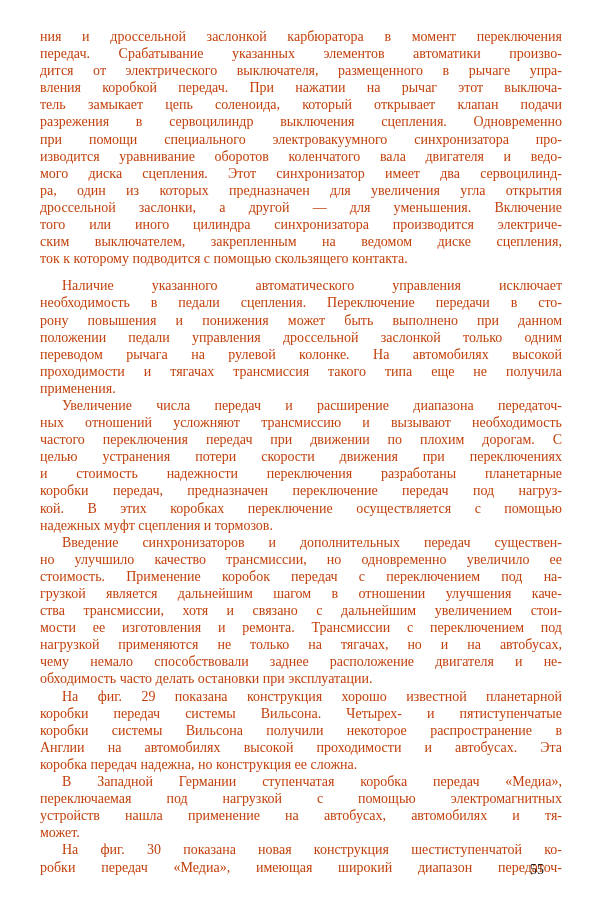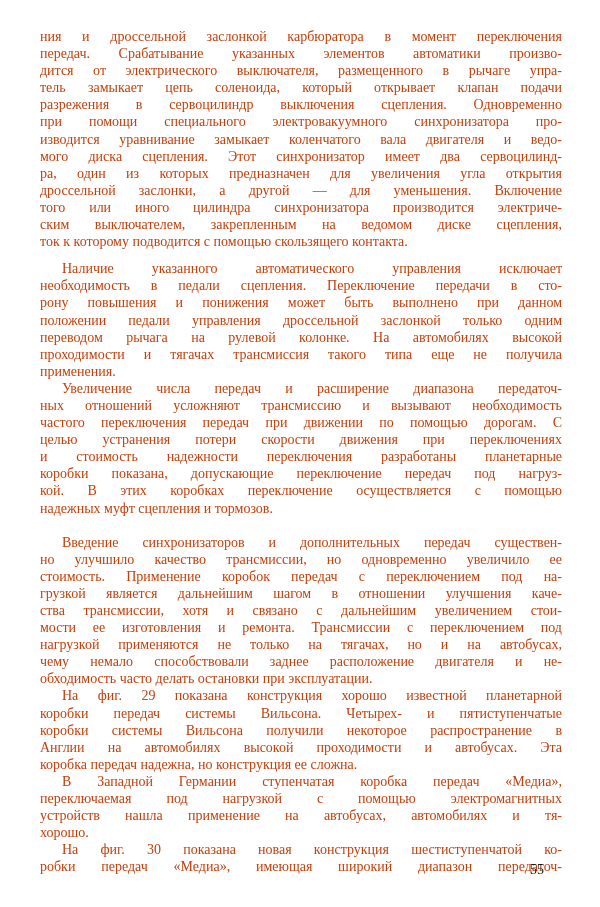--- a/index.html
+++ b/index.html
@@ -19,73 +19,74 @@
   }
 </style>
 </head>
 <body>
 
 <div class="page">
   <div class="para">
       <span class="line">ния и дроссельной заслонкой карбюратора в момент переключения</span>
       <span class="line">передач. Срабатывание указанных элементов автоматики произво-</span>
       <span class="line">дится от электрического выключателя, размещенного в рычаге упра-</span>
+      <span class="line">вления коробкой передач. При нажатии на рычаг этот выключа-</span>
       <span class="line">тель замыкает цепь соленоида, который открывает клапан подачи</span>
       <span class="line">разрежения в сервоцилиндр выключения сцепления. Одновременно</span>
       <span class="line">при помощи специального электровакуумного синхронизатора про-</span>
-      <span class="line">изводится уравнивание замыкает коленчатого вала двигателя и ведо-</span>
+      <span class="line">изводится уравнивание оборотов коленчатого вала двигателя и ведо-</span>
       <span class="line">мого диска сцепления. Этот синхронизатор имеет два сервоцилинд-</span>
       <span class="line">ра, один из которых предназначен для увеличения угла открытия</span>
       <span class="line">дроссельной заслонки, а другой — для уменьшения. Включение</span>
       <span class="line">того или иного цилиндра синхронизатора производится электриче-</span>
       <span class="line">ским выключателем, закрепленным на ведомом диске сцепления,</span>
       <span class="line last">ток к которому подводится с помощью скользящего контакта.</span>
     </div>
   <div class="para">
       <span class="line" style="padding-left: 22px; margin-top: 10px;">Наличие указанного автоматического управления исключает</span>
       <span class="line">необходимость в педали сцепления. Переключение передачи в сто-</span>
       <span class="line">рону повышения и понижения может быть выполнено при данном</span>
       <span class="line">положении педали управления дроссельной заслонкой только одним</span>
       <span class="line">переводом рычага на рулевой колонке. На автомобилях высокой</span>
       <span class="line">проходимости и тягачах трансмиссия такого типа еще не получила</span>
       <span class="line last">применения.</span>
     </div>
   <div class="para">
       <span class="line" style="padding-left: 22px;">Увеличение числа передач и расширение диапазона передаточ-</span>
       <span class="line">ных отношений усложняют трансмиссию и вызывают необходимость</span>
-      <span class="line">частого переключения передач при движении по помощью дорогам. С</span>
+      <span class="line">частого переключения передач при движении по плохим дорогам. С</span>
       <span class="line">целью устранения потери скорости движения при переключениях</span>
       <span class="line">и стоимость надежности переключения разработаны планетарные</span>
-      <span class="line">коробки показана, допускающие переключение передач под нагруз-</span>
+      <span class="line">коробки передач, предназначен переключение передач под нагруз-</span>
       <span class="line">кой. В этих коробках переключение осуществляется с помощью</span>
       <span class="line last">надежных муфт сцепления и тормозов.</span>
     </div>
   <div class="para">
-      <span class="line" style="padding-left: 22px; margin-top: 17px;">Введение синхронизаторов и дополнительных передач существен-</span>
+      <span class="line" style="padding-left: 22px;">Введение синхронизаторов и дополнительных передач существен-</span>
       <span class="line">но улучшило качество трансмиссии, но одновременно увеличило ее</span>
       <span class="line">стоимость. Применение коробок передач с переключением под на-</span>
       <span class="line">грузкой является дальнейшим шагом в отношении улучшения каче-</span>
       <span class="line">ства трансмиссии, хотя и связано с дальнейшим увеличением стои-</span>
       <span class="line">мости ее изготовления и ремонта. Трансмиссии с переключением под</span>
       <span class="line">нагрузкой применяются не только на тягачах, но и на автобусах,</span>
       <span class="line">чему немало способствовали заднее расположение двигателя и не-</span>
       <span class="line last">обходимость часто делать остановки при эксплуатации.</span>
     </div>
   <div class="para">
       <span class="line" style="padding-left: 22px;">На фиг. 29 показана конструкция хорошо известной планетарной</span>
       <span class="line">коробки передач системы Вильсона. Четырех- и пятиступенчатые</span>
       <span class="line">коробки системы Вильсона получили некоторое распространение в</span>
       <span class="line">Англии на автомобилях высокой проходимости и автобусах. Эта</span>
       <span class="line last">коробка передач надежна, но конструкция ее сложна.</span>
     </div>
   <div class="para">
       <span class="line" style="padding-left: 22px;">В Западной Германии ступенчатая коробка передач «Медиа»,</span>
       <span class="line">переключаемая под нагрузкой с помощью электромагнитных</span>
       <span class="line">устройств нашла применение на автобусах, автомобилях и тя-</span>
-      <span class="line last">хорошо.</span>
+      <span class="line last">может.</span>
     </div>
   <div class="para">
       <span class="line" style="padding-left: 22px;">На фиг. 30 показана новая конструкция шестиступенчатой ко-</span>
       <span class="line">робки передач «Медиа», имеющая широкий диапазон передаточ-</span>
     </div>
 </div>
 
 <div class="pagenum">55</div>
 
 </body></html>

